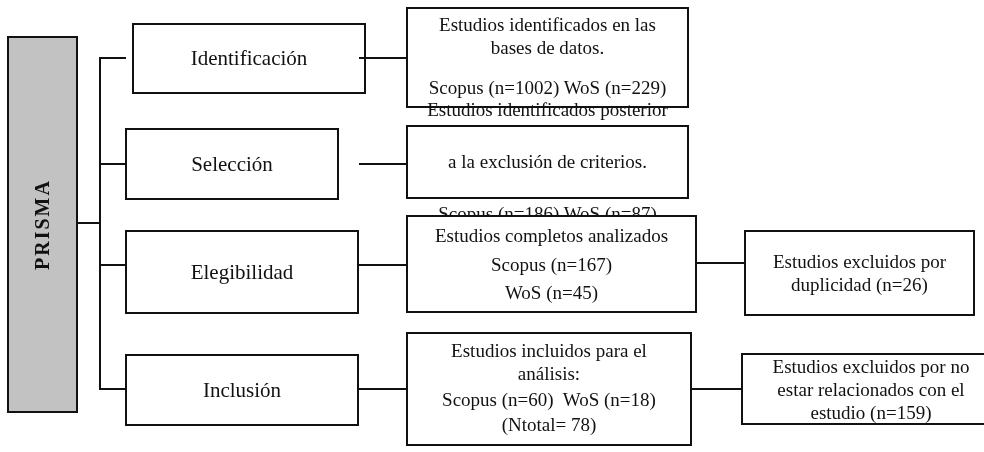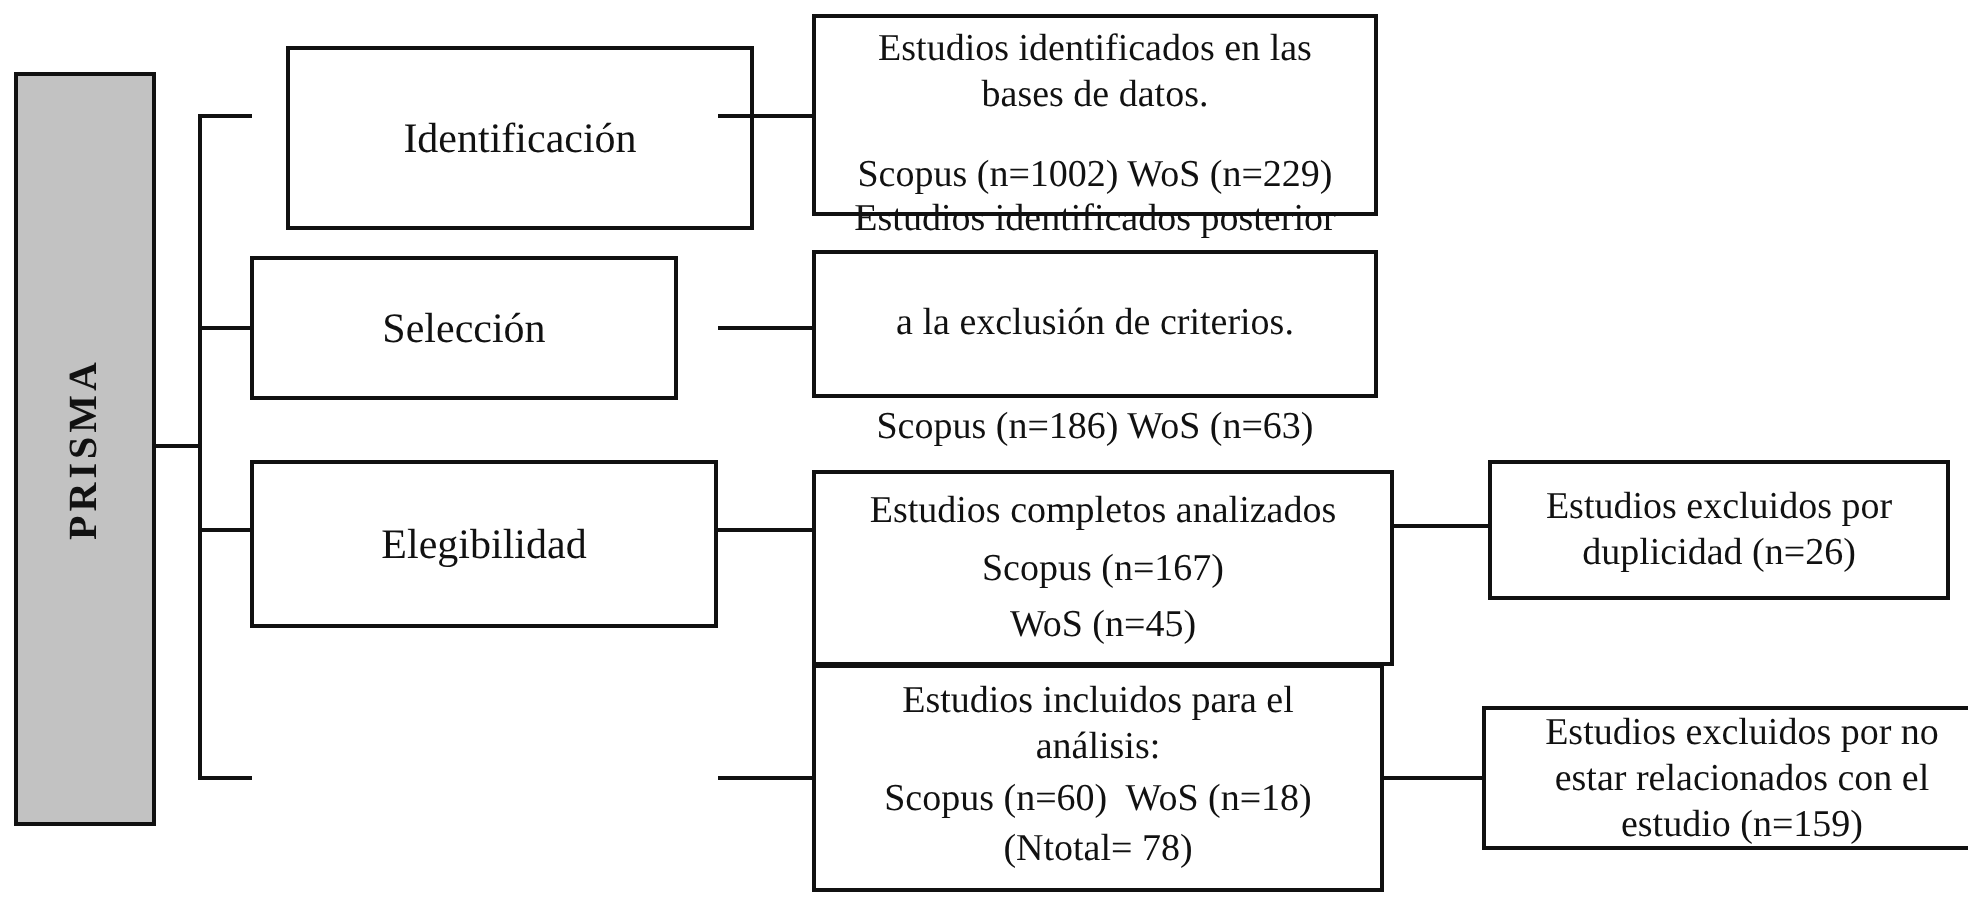--- a/index.html
+++ b/index.html
@@ -47,21 +47,21 @@
   .detail-box{
     display:flex;flex-direction:column;
     align-items:center;
     text-align:center;
     font-size:19px;
     line-height:23px;
   }
   .detail-box .line-text{white-space:pre-wrap;width:100%;}
   .d1{justify-content:space-between;padding:4px 1px 7px;}
   .d2{justify-content:center;line-height:24px;padding:0 1px;}
-  .d3{justify-content:space-evenly;padding:2px 1px;margin-top:20px;}
+  .d3{justify-content:space-evenly;padding:2px 1px;}
   .d4{justify-content:space-between;padding:5px 1px 8px;}
   .group{width:100%;font-family:Liberation Serif, serif;}
   .exclusion-box{
     display:flex;flex-direction:column;
     align-items:center;justify-content:center;
     text-align:center;
     font-size:19px;
     line-height:23px;
   }
   .exclusion-box .line-text{white-space:pre-wrap;width:100%;}
@@ -75,68 +75,71 @@
     <span class="prisma-text">PRISMA</span>
   </div>
 
   <div class="hline" style="left:78px;top:222px;width:22px;height:2px;"></div>
   <div class="vline" style="left:99px;top:57px;width:2px;height:333px;"></div>
   <div class="hline" style="left:99px;top:57px;width:27px;height:2px;"></div>
   <div class="hline" style="left:99px;top:163px;width:27px;height:2px;"></div>
   <div class="hline" style="left:99px;top:264px;width:27px;height:2px;"></div>
   <div class="hline" style="left:99px;top:388px;width:27px;height:2px;"></div>
 
-  <div class="box stage-box" style="left:143px;top:23px;width:234px;height:92px;">
+  <div class="box stage-box" style="left:132px;top:23px;width:234px;height:71px;">
     <span>Identificación</span>
   </div>
   <div class="box stage-box" style="left:125px;top:128px;width:214px;height:72px;">
     <span>Selección</span>
   </div>
   <div class="box stage-box" style="left:125px;top:230px;width:234px;height:84px;">
     <span>Elegibilidad</span>
+  </div>
+  <div class="box stage-box" style="left:125px;top:354px;width:234px;height:72px;">
+    <span>Inclusión</span>
   </div>
 
   <div class="hline" style="left:359px;top:57px;width:47px;height:2px;"></div>
   <div class="hline" style="left:359px;top:163px;width:47px;height:2px;"></div>
   <div class="hline" style="left:359px;top:264px;width:47px;height:2px;"></div>
   <div class="hline" style="left:359px;top:388px;width:47px;height:2px;"></div>
 
   <div class="box detail-box d1" style="left:406px;top:7px;width:283px;height:101px;">
     <div class="group">
       <div class="line-text">Estudios identificados en las</div>
       <div class="line-text">bases de datos.</div>
     </div>
     <div class="line-text">Scopus (n=1002) WoS (n=229)</div>
   </div>
 
   <div class="box detail-box d2" style="left:406px;top:125px;width:283px;height:74px;gap:28px;">
     <div class="line-text">Estudios identificados posterior</div>
     <div class="line-text">a la exclusión de criterios.</div>
-    <div class="line-text">Scopus (n=186) WoS (n=63)</div>
+    <div class="line-text">Scopus (n=186) WoS (n=87)</div>
   </div>
 
   <div class="box detail-box d3" style="left:406px;top:215px;width:291px;height:98px;">
     <div class="line-text">Estudios completos analizados</div>
     <div class="line-text">Scopus (n=167)</div>
     <div class="line-text">WoS (n=45)</div>
   </div>
 
   <div class="box detail-box d4" style="left:406px;top:332px;width:286px;height:114px;">
     <div class="group">
       <div class="line-text">Estudios incluidos para el</div>
       <div class="line-text">análisis:</div>
     </div>
     <div class="line-text">Scopus (n=60)&nbsp; WoS (n=18)</div>
     <div class="line-text">(Ntotal= 78)</div>
   </div>
 
   <div class="hline" style="left:696px;top:262px;width:48px;height:2px;"></div>
   <div class="hline" style="left:691px;top:388px;width:50px;height:2px;"></div>
 
-  <div class="box exclusion-box" style="left:744px;top:230px;width:231px;height:70px;">
+  <div class="box exclusion-box" style="left:744px;top:230px;width:231px;height:86px;">
     <div class="line-text">Estudios excluidos por</div>
     <div class="line-text">duplicidad (n=26)</div>
   </div>
 
   <div class="box exclusion-box" style="left:741px;top:353px;width:260px;height:72px;">
     <div class="line-text">Estudios excluidos por no</div>
     <div class="line-text">estar relacionados con el</div>
     <div class="line-text">estudio (n=159)</div>
   </div>
 

